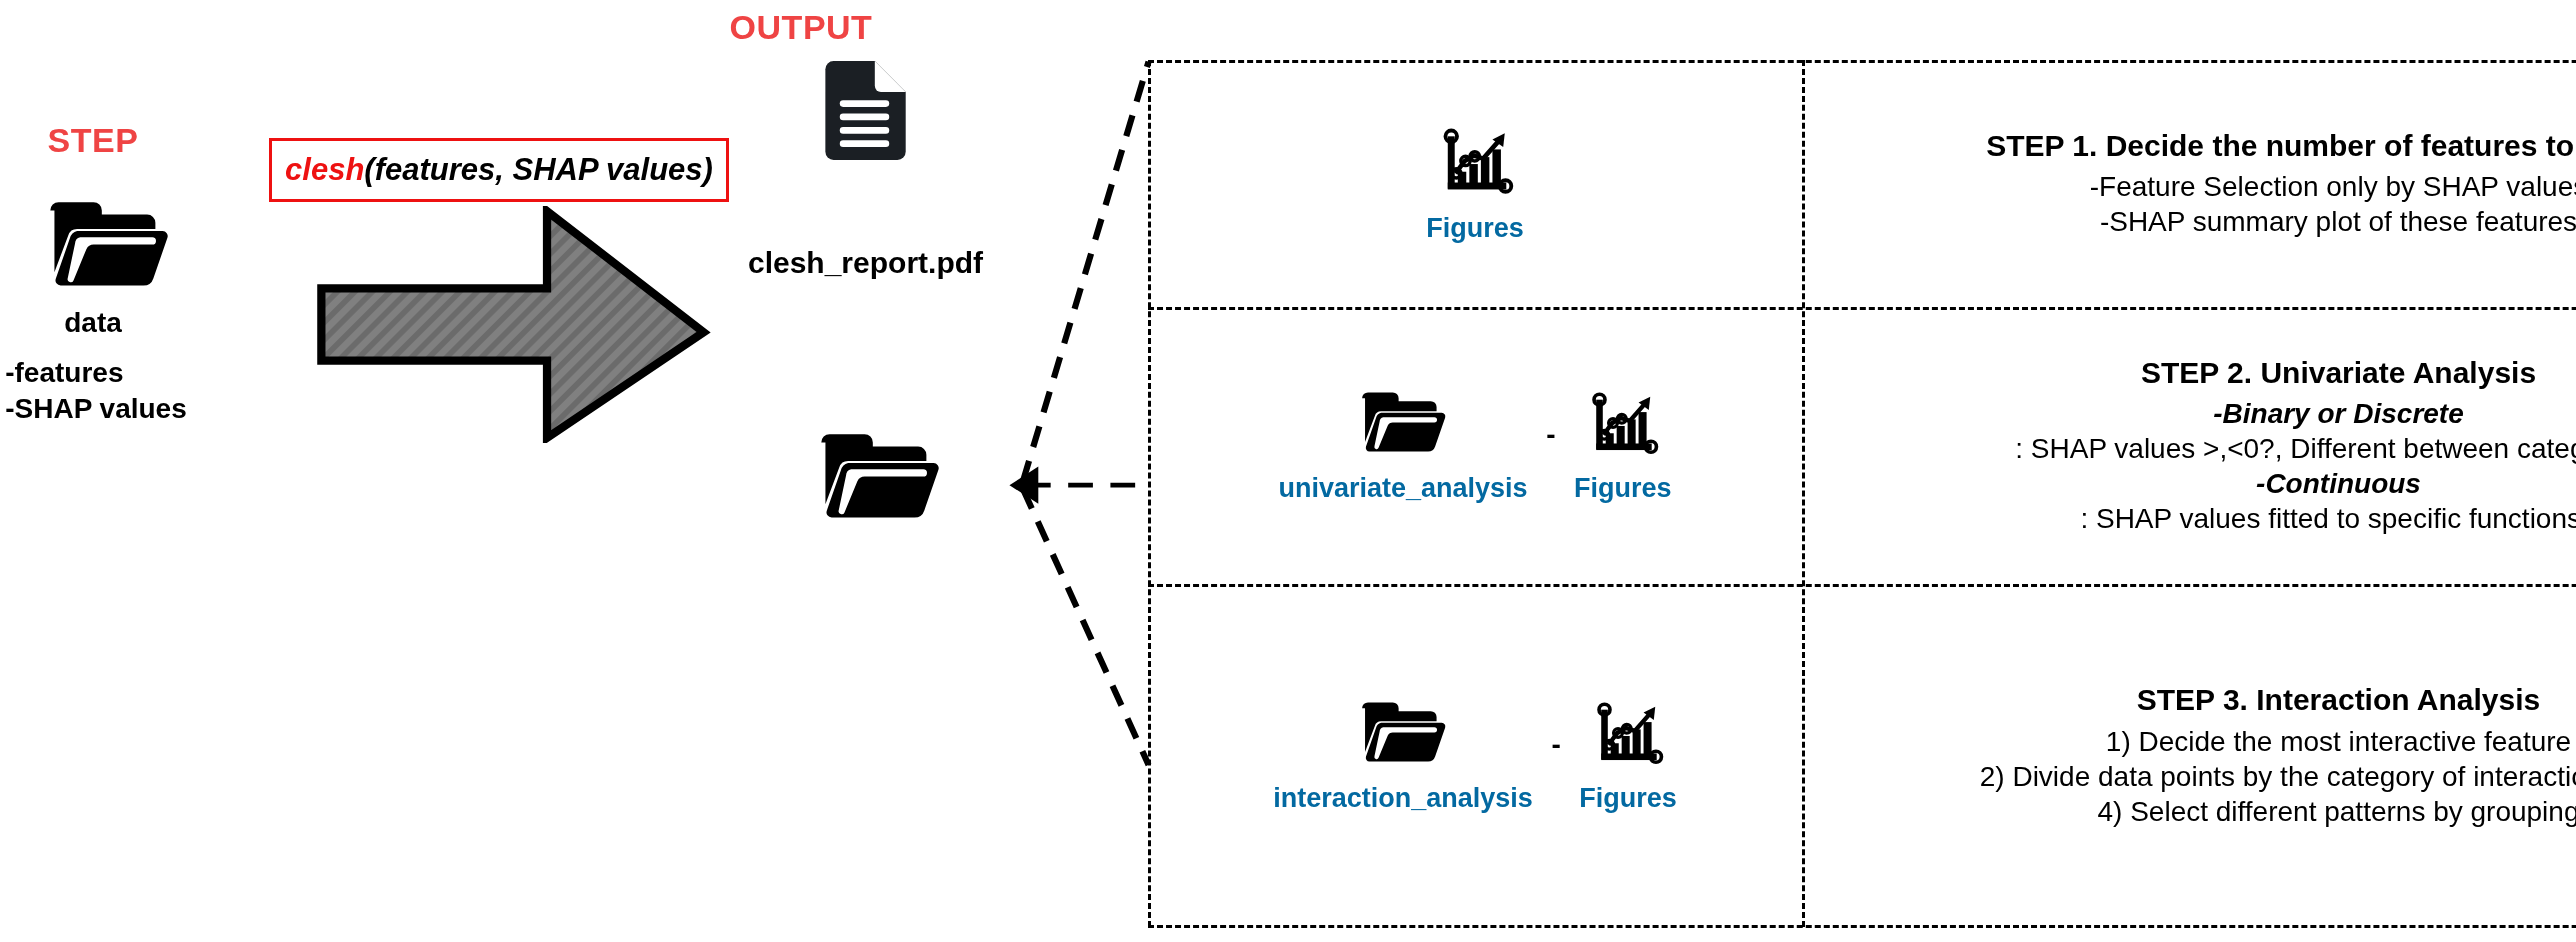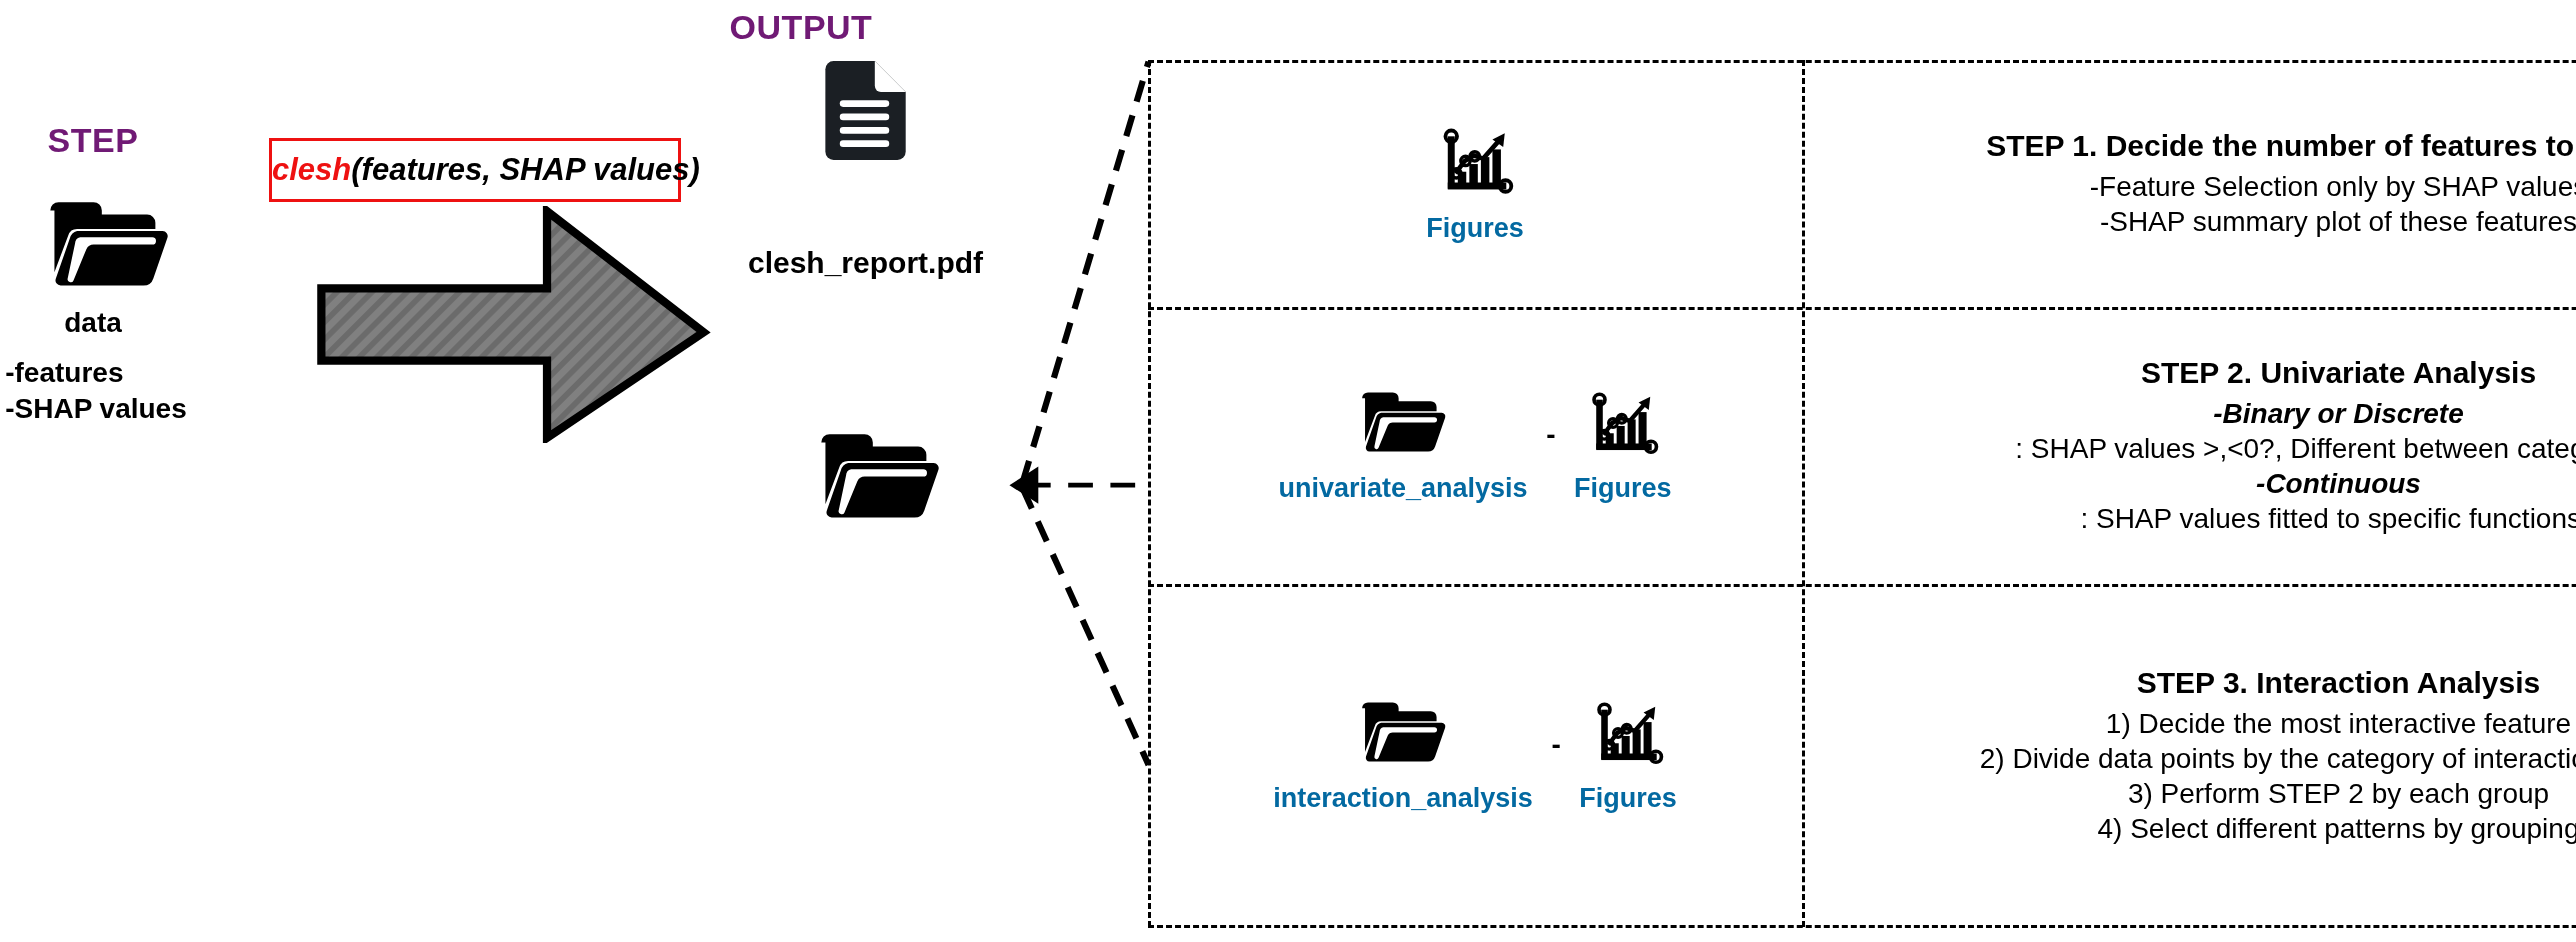--- a/index.html
+++ b/index.html
@@ -21,21 +21,21 @@
   .abs { position: absolute; }
 
   
   .lbl {
     position: absolute;
     color: #000000;
     font-weight: bold;
     white-space: nowrap;
     line-height: 1.05;
   }
-  .red { color: #701a75; }
+  .red { color: #ef4444; }
 
   
   #input-label {
     left: 15.5px; top: 123px;
     width: 155px;
     text-align: center;
     font-size: 34px;
     letter-spacing: 0.5px;
   }
   #output-label {
@@ -43,25 +43,26 @@
     width: 170px;
     text-align: center;
     font-size: 34px;
     letter-spacing: 0.5px;
   }
 
   
   #signature-box {
     position: absolute;
     left: 269px; top: 138px;
-    width: 412px; height: 64px;
+    width: 460px; height: 64px;
     border: 3.6px solid #ee1111;
     background: #ffffff;
     display: flex;
     align-items: center;
+    justify-content: center;
     box-sizing: border-box;
   }
   #signature-box .sig-text {
     font-size: 31px;
     font-weight: bold;
     font-style: italic;
     white-space: nowrap;
     color: #000000;
   }
   #signature-box .sig-text .fn { color: #ee1111; }
@@ -390,21 +391,20 @@
               </g>
             </svg>
             <div class="icon-caption">Figures</div>
           </div>
         </div>
       </div>
       <div class="text-col">
         <div class="step-title">STEP 3. Interaction Analysis</div>
         <div class="step-line">1) Decide the most interactive feature</div>
         <div class="step-line">2) Divide data points by the category of interaction feature</div>
-        <div class="step-line">3) Perform STEP 2 by each group</div>
         <div class="step-line">4) Select different patterns by grouping</div>
       </div>
     </div>
 
   </div>
 
 </div>
 
 
 </body></html>

